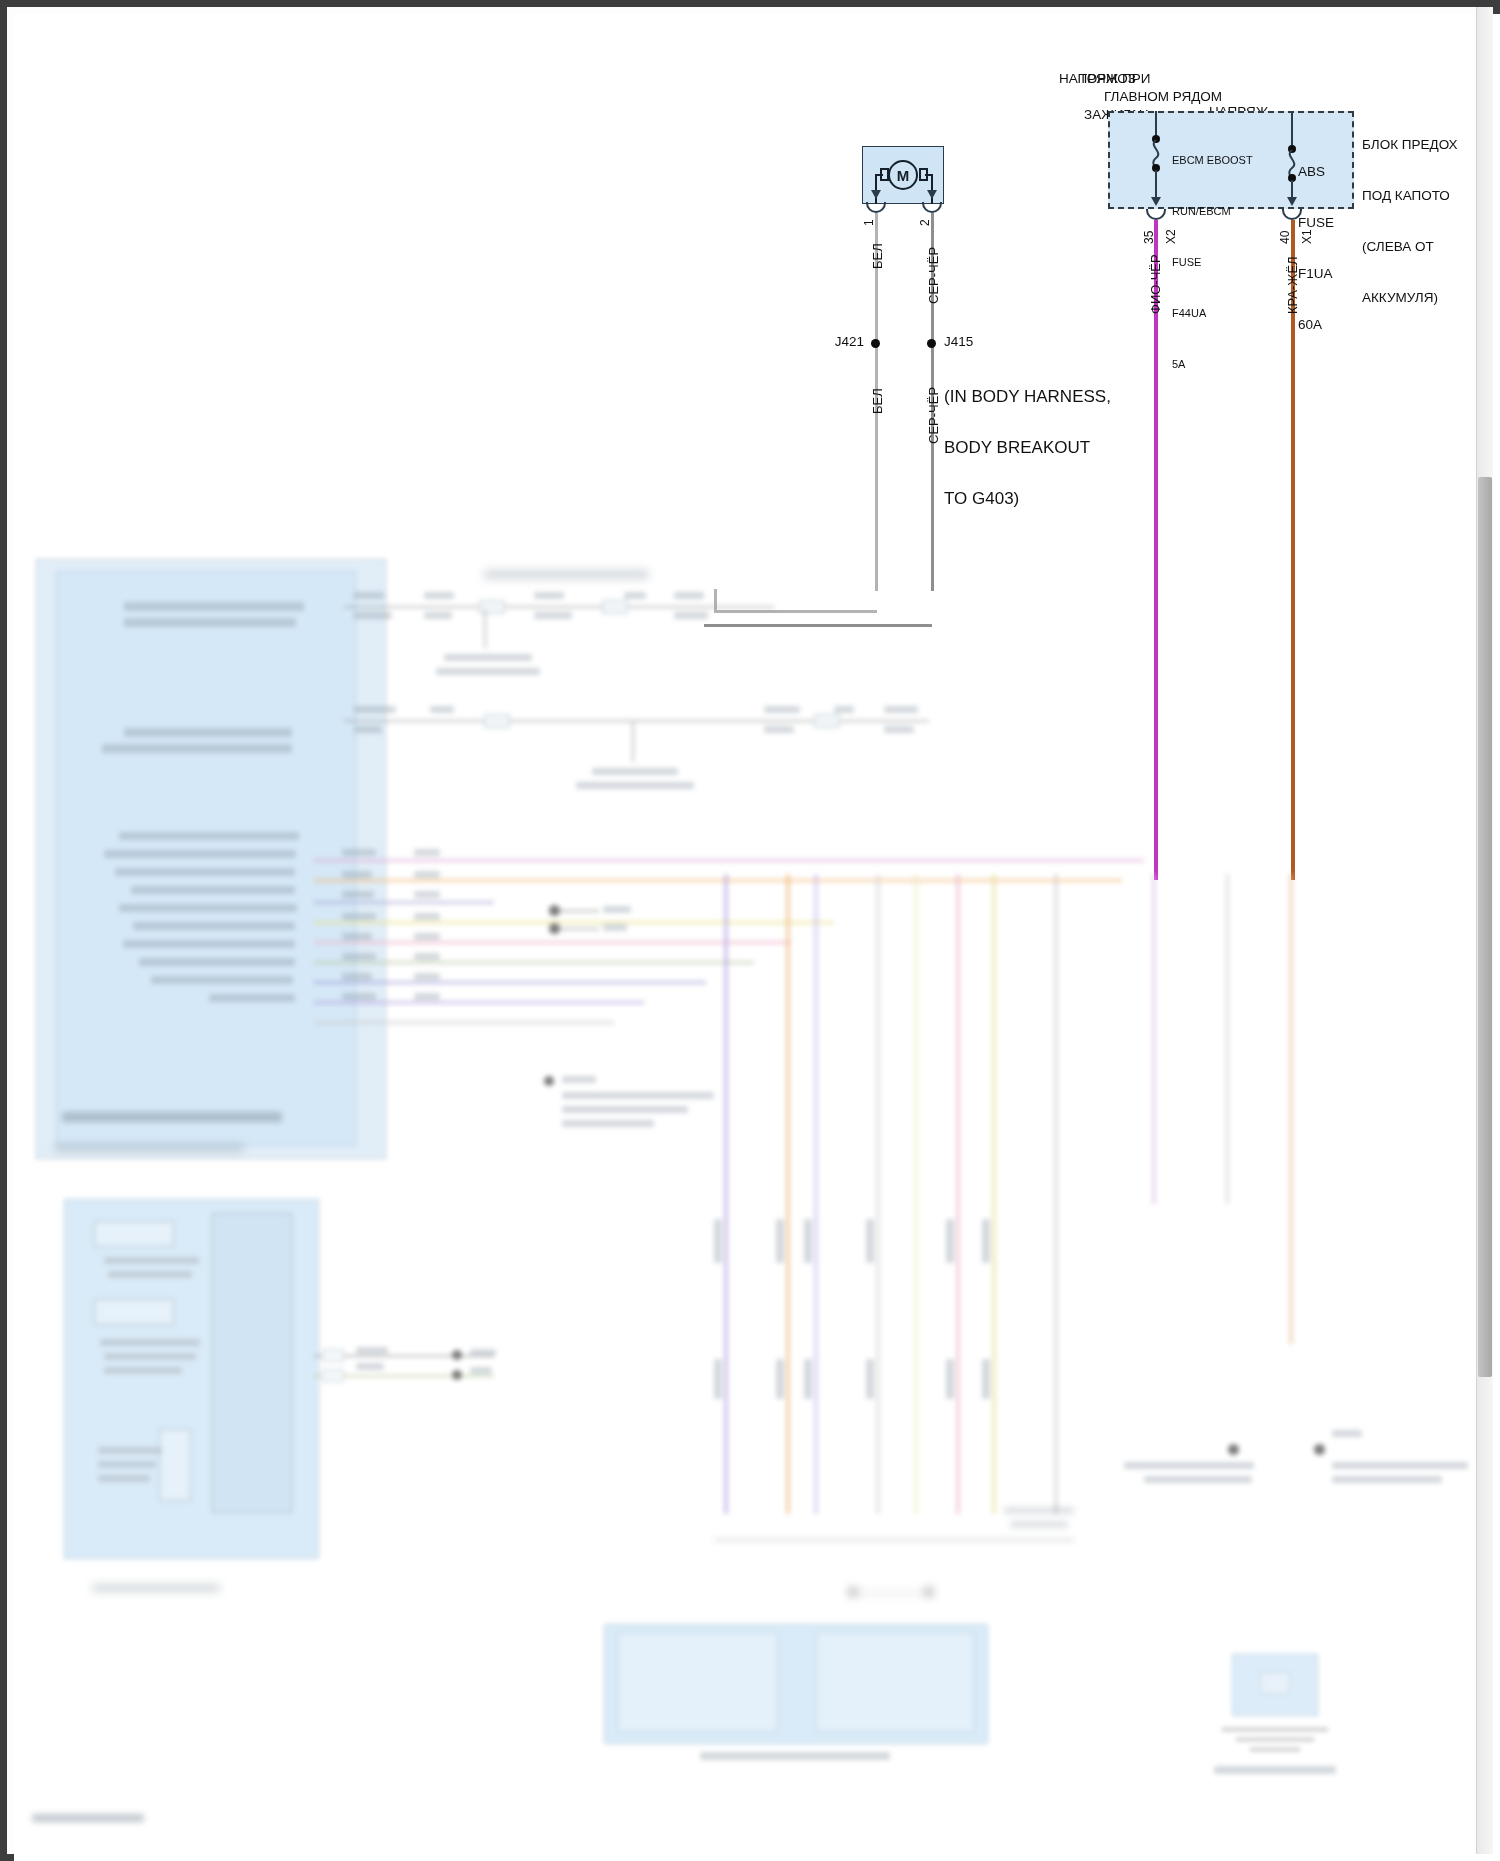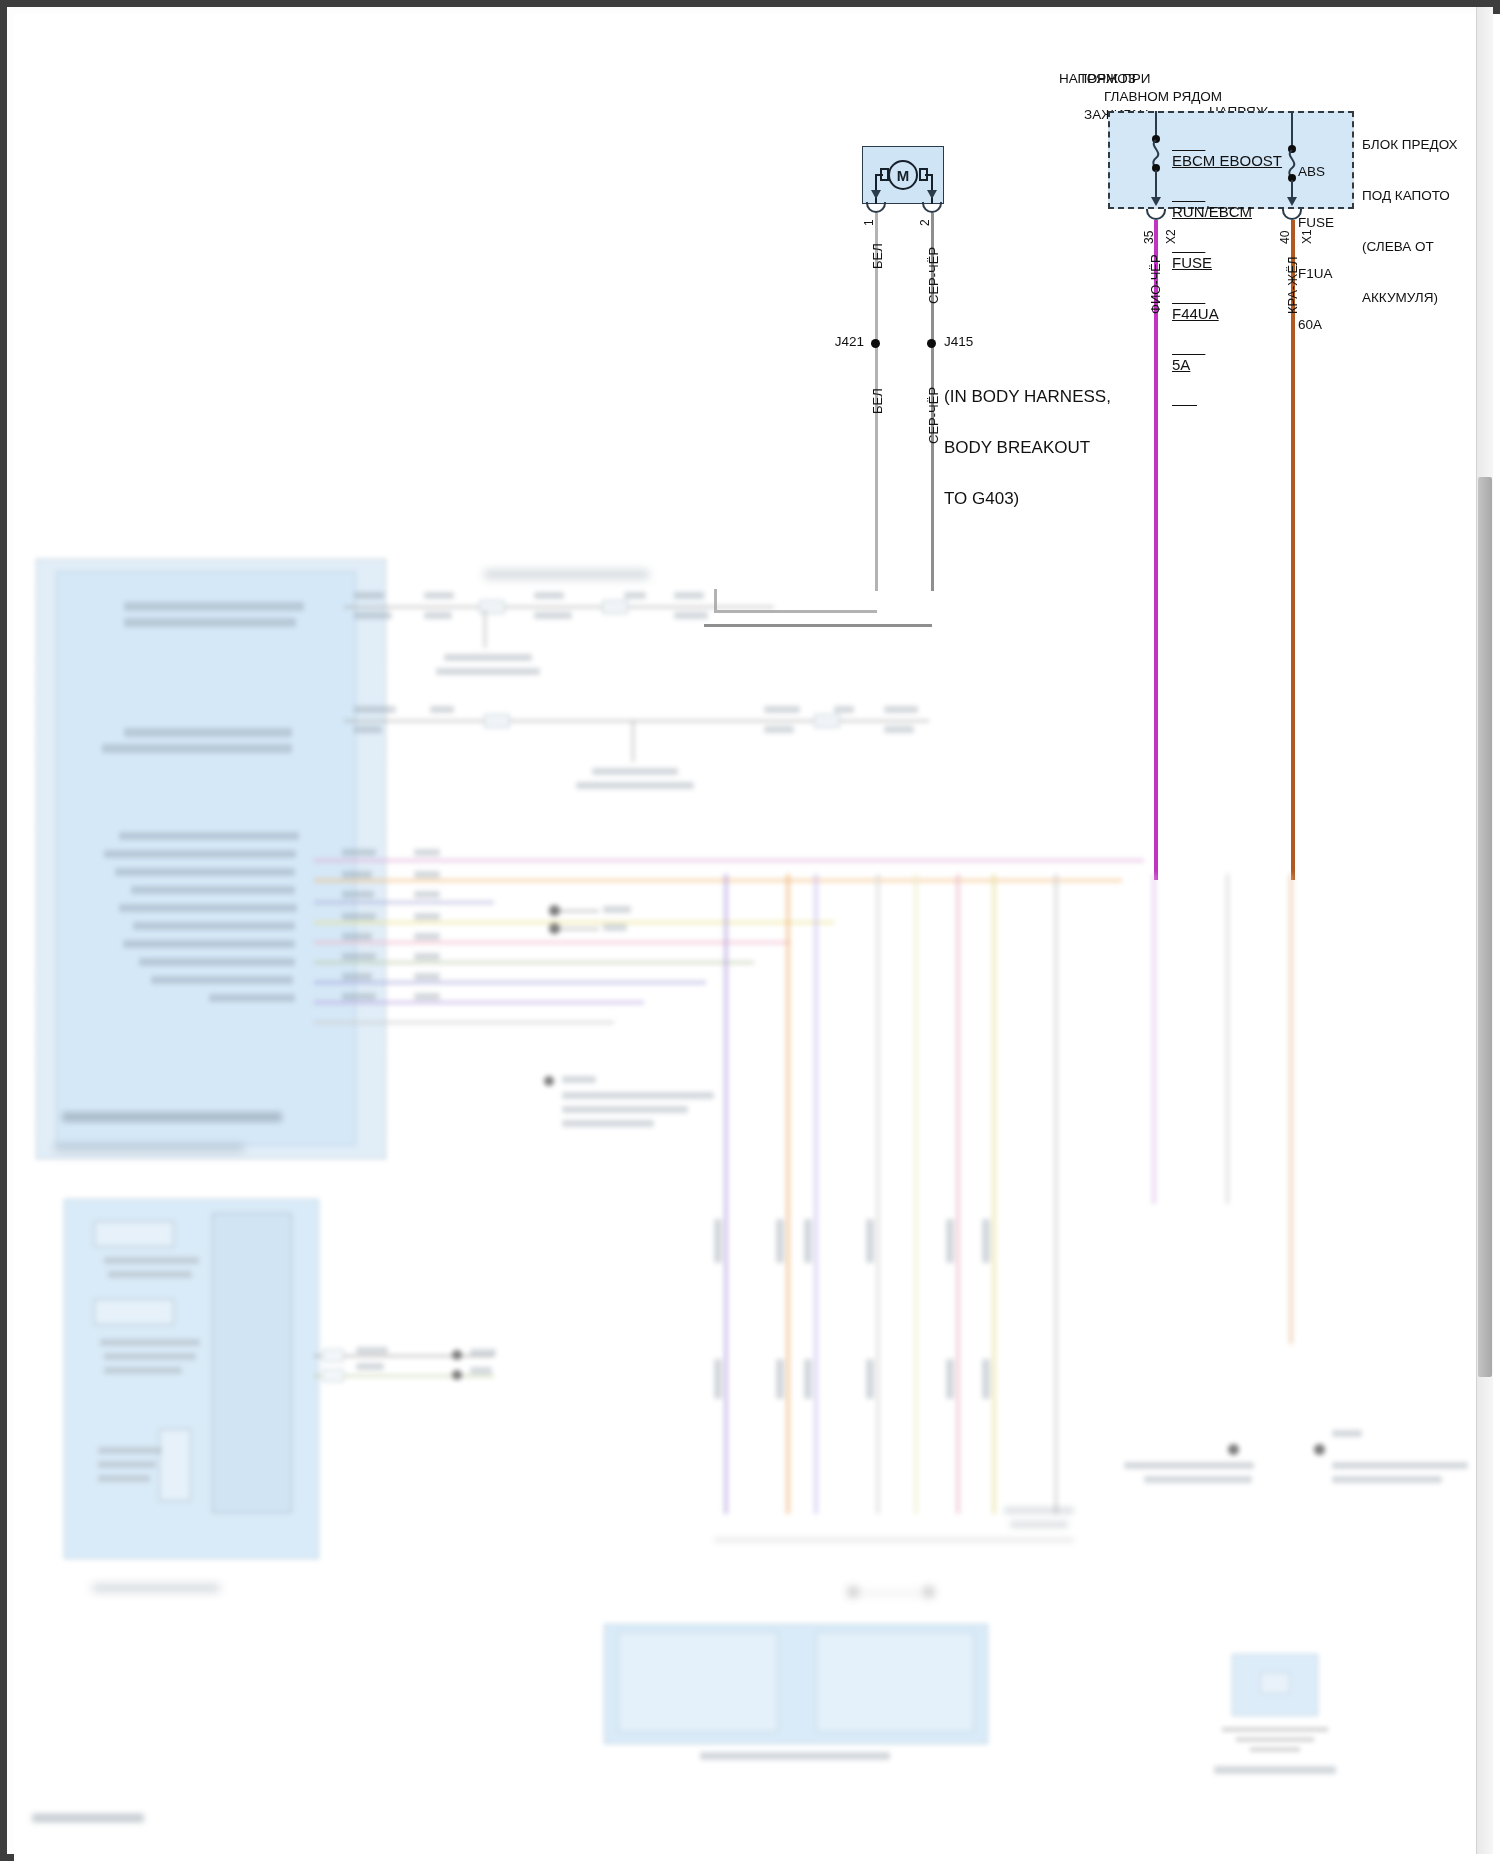--- a/index.html
+++ b/index.html
@@ -182,21 +182,21 @@
         <span>ЗАЖИГАН</span>
       </div>
 
       <div class="txt c" style="left:1195px;top:55px;width:135px;font-size:13.5px;line-height:17px;">
         <div>НАПРЯЖ</div>
         <div>ОТ АККУМ</div>
       </div>
 
       <div class="mod dashed" style="left:1094px;top:97px;width:246px;height:98px;"></div>
 
-      <div class="txt l" style="left:1158px;top:104px;width:120px;font-size:15px;line-height:17px;text-decoration:underline;">
+      <div class="txt l" style="left:1158px;top:104px;width:120px;font-size:11px;line-height:17px;">
         <div>EBCM EBOOST</div>
         <div>RUN/EBCM</div>
         <div>FUSE</div>
         <div>F44UA</div>
         <div>5A</div>
       </div>
 
       <div class="txt l" style="left:1284px;top:115px;width:70px;font-size:13.5px;line-height:17px;">
         <div>ABS</div>
         <div>FUSE</div>

